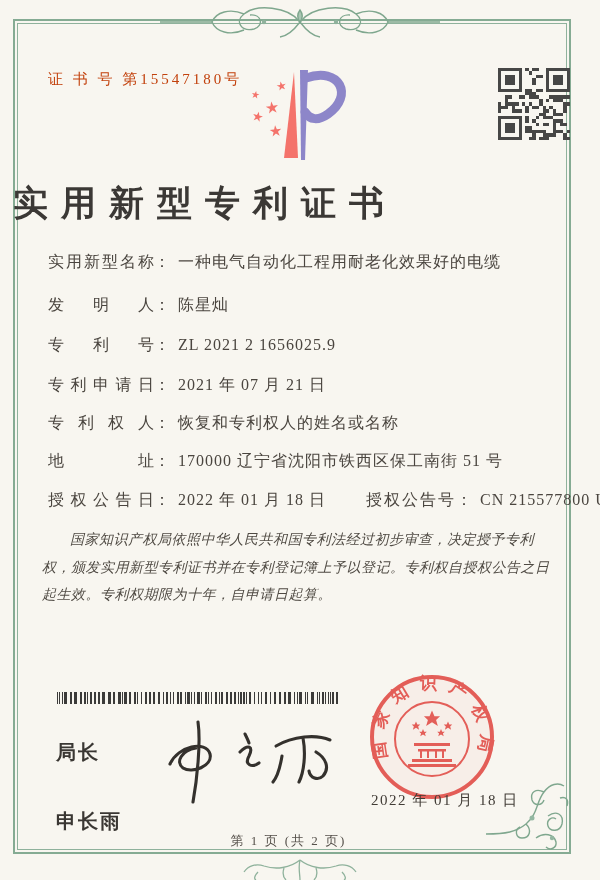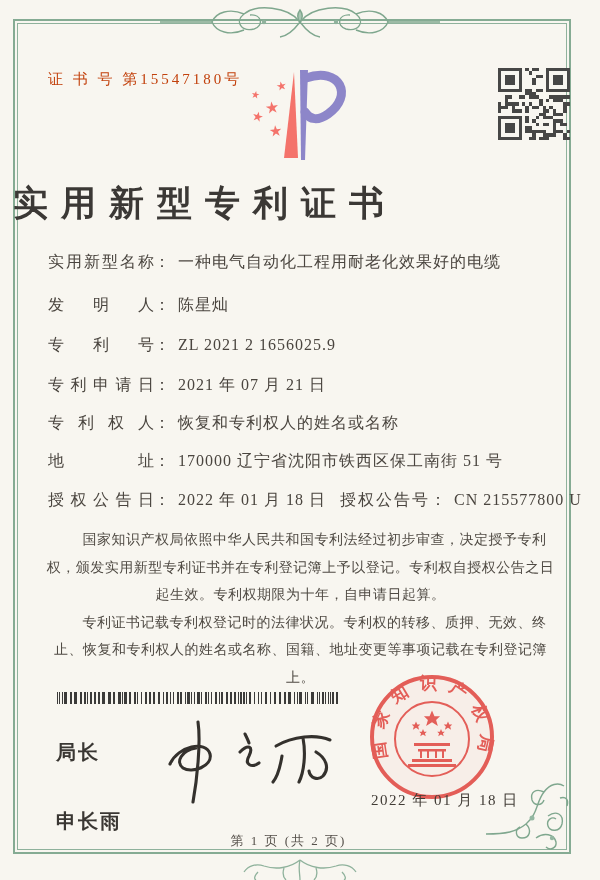--- a/index.html
+++ b/index.html
@@ -18,24 +18,24 @@
   .logo{left:238px;top:62px;width:132px;height:104px;}
   .logo .star{position:absolute;color:#f4736b;line-height:1;}
   .qr{left:498px;top:68px;width:72px;height:72px;}
   .title{left:0;top:180px;width:600px;text-align:left;font-size:35px;font-weight:700;
          letter-spacing:13px;color:#3b3835;text-indent:13px;}
   
   .row{position:absolute;left:48px;width:520px;font-size:16px;color:#4a453f;white-space:nowrap;}
   .flabel{display:inline-block;width:106px;text-align:justify;text-align-last:justify;
           text-justify:inter-character;vertical-align:bottom;}
   .fvalue{margin-left:8px;letter-spacing:1px;}
-  .flabel2{margin-left:14px;letter-spacing:2px;}
+  .flabel2{margin-left:40px;letter-spacing:2px;}
   
   .paras{left:42px;top:526px;width:517px;font-size:14px;line-height:27.5px;
-         color:#4f4a43;text-align:center;}
+         font-style:italic;color:#4f4a43;}
   .paras p{margin:0;text-indent:2em;letter-spacing:0.5px;}
   
   .barcode{left:57px;top:692px;}
   .issuer{left:56px;font-family:"Liberation Sans","DejaVu Sans",sans-serif;
           font-weight:700;font-size:20px;color:#3a3733;letter-spacing:2px;}
   .sig{left:148px;top:712px;}
   .seal{left:366px;top:671px;opacity:.93;}
   .seal-date{left:371px;top:791px;font-size:15px;color:#413c36;letter-spacing:1.5px;white-space:nowrap;}
   .page-foot{left:0;top:832px;width:577px;text-align:center;font-size:13px;
              letter-spacing:2px;color:#56514b;}
@@ -219,21 +219,20 @@
 </div>
 <div class="row" style="top:451px">
   <span class="flabel">地址</span><span>：</span><span class="fvalue">170000 辽宁省沈阳市铁西区保工南街 51 号</span>
 </div>
 <div class="row" style="top:490px">
   <span class="flabel">授权公告日</span><span>：</span><span class="fvalue">2022 年 01 月 18 日</span><span class="flabel2">授权公告号</span><span>：</span><span class="fvalue">CN 215577800 U</span>
 </div>
 
 <div class="abs paras">
   <p>国家知识产权局依照中华人民共和国专利法经过初步审查，决定授予专利权，颁发实用新型专利证书并在专利登记簿上予以登记。专利权自授权公告之日起生效。专利权期限为十年，自申请日起算。</p>
-  <p>专利证书记载专利权登记时的法律状况。专利权的转移、质押、无效、终止、恢复和专利权人的姓名或名称、国籍、地址变更等事项记载在专利登记簿上。</p>
 </div>
 
 <svg class="abs barcode" id="barcode" width="285" height="12" viewBox="0 0 285 12">
     <rect x="0" y="0" width="1" height="12" fill="#3c3b3a"></rect>
     <rect x="2" y="0" width="1" height="12" fill="#3c3b3a"></rect>
     <rect x="5" y="0" width="1" height="12" fill="#3c3b3a"></rect>
     <rect x="7" y="0" width="3" height="12" fill="#3c3b3a"></rect>
     <rect x="13" y="0" width="2" height="12" fill="#3c3b3a"></rect>
     <rect x="17" y="0" width="3" height="12" fill="#3c3b3a"></rect>
     <rect x="23" y="0" width="2" height="12" fill="#3c3b3a"></rect>

